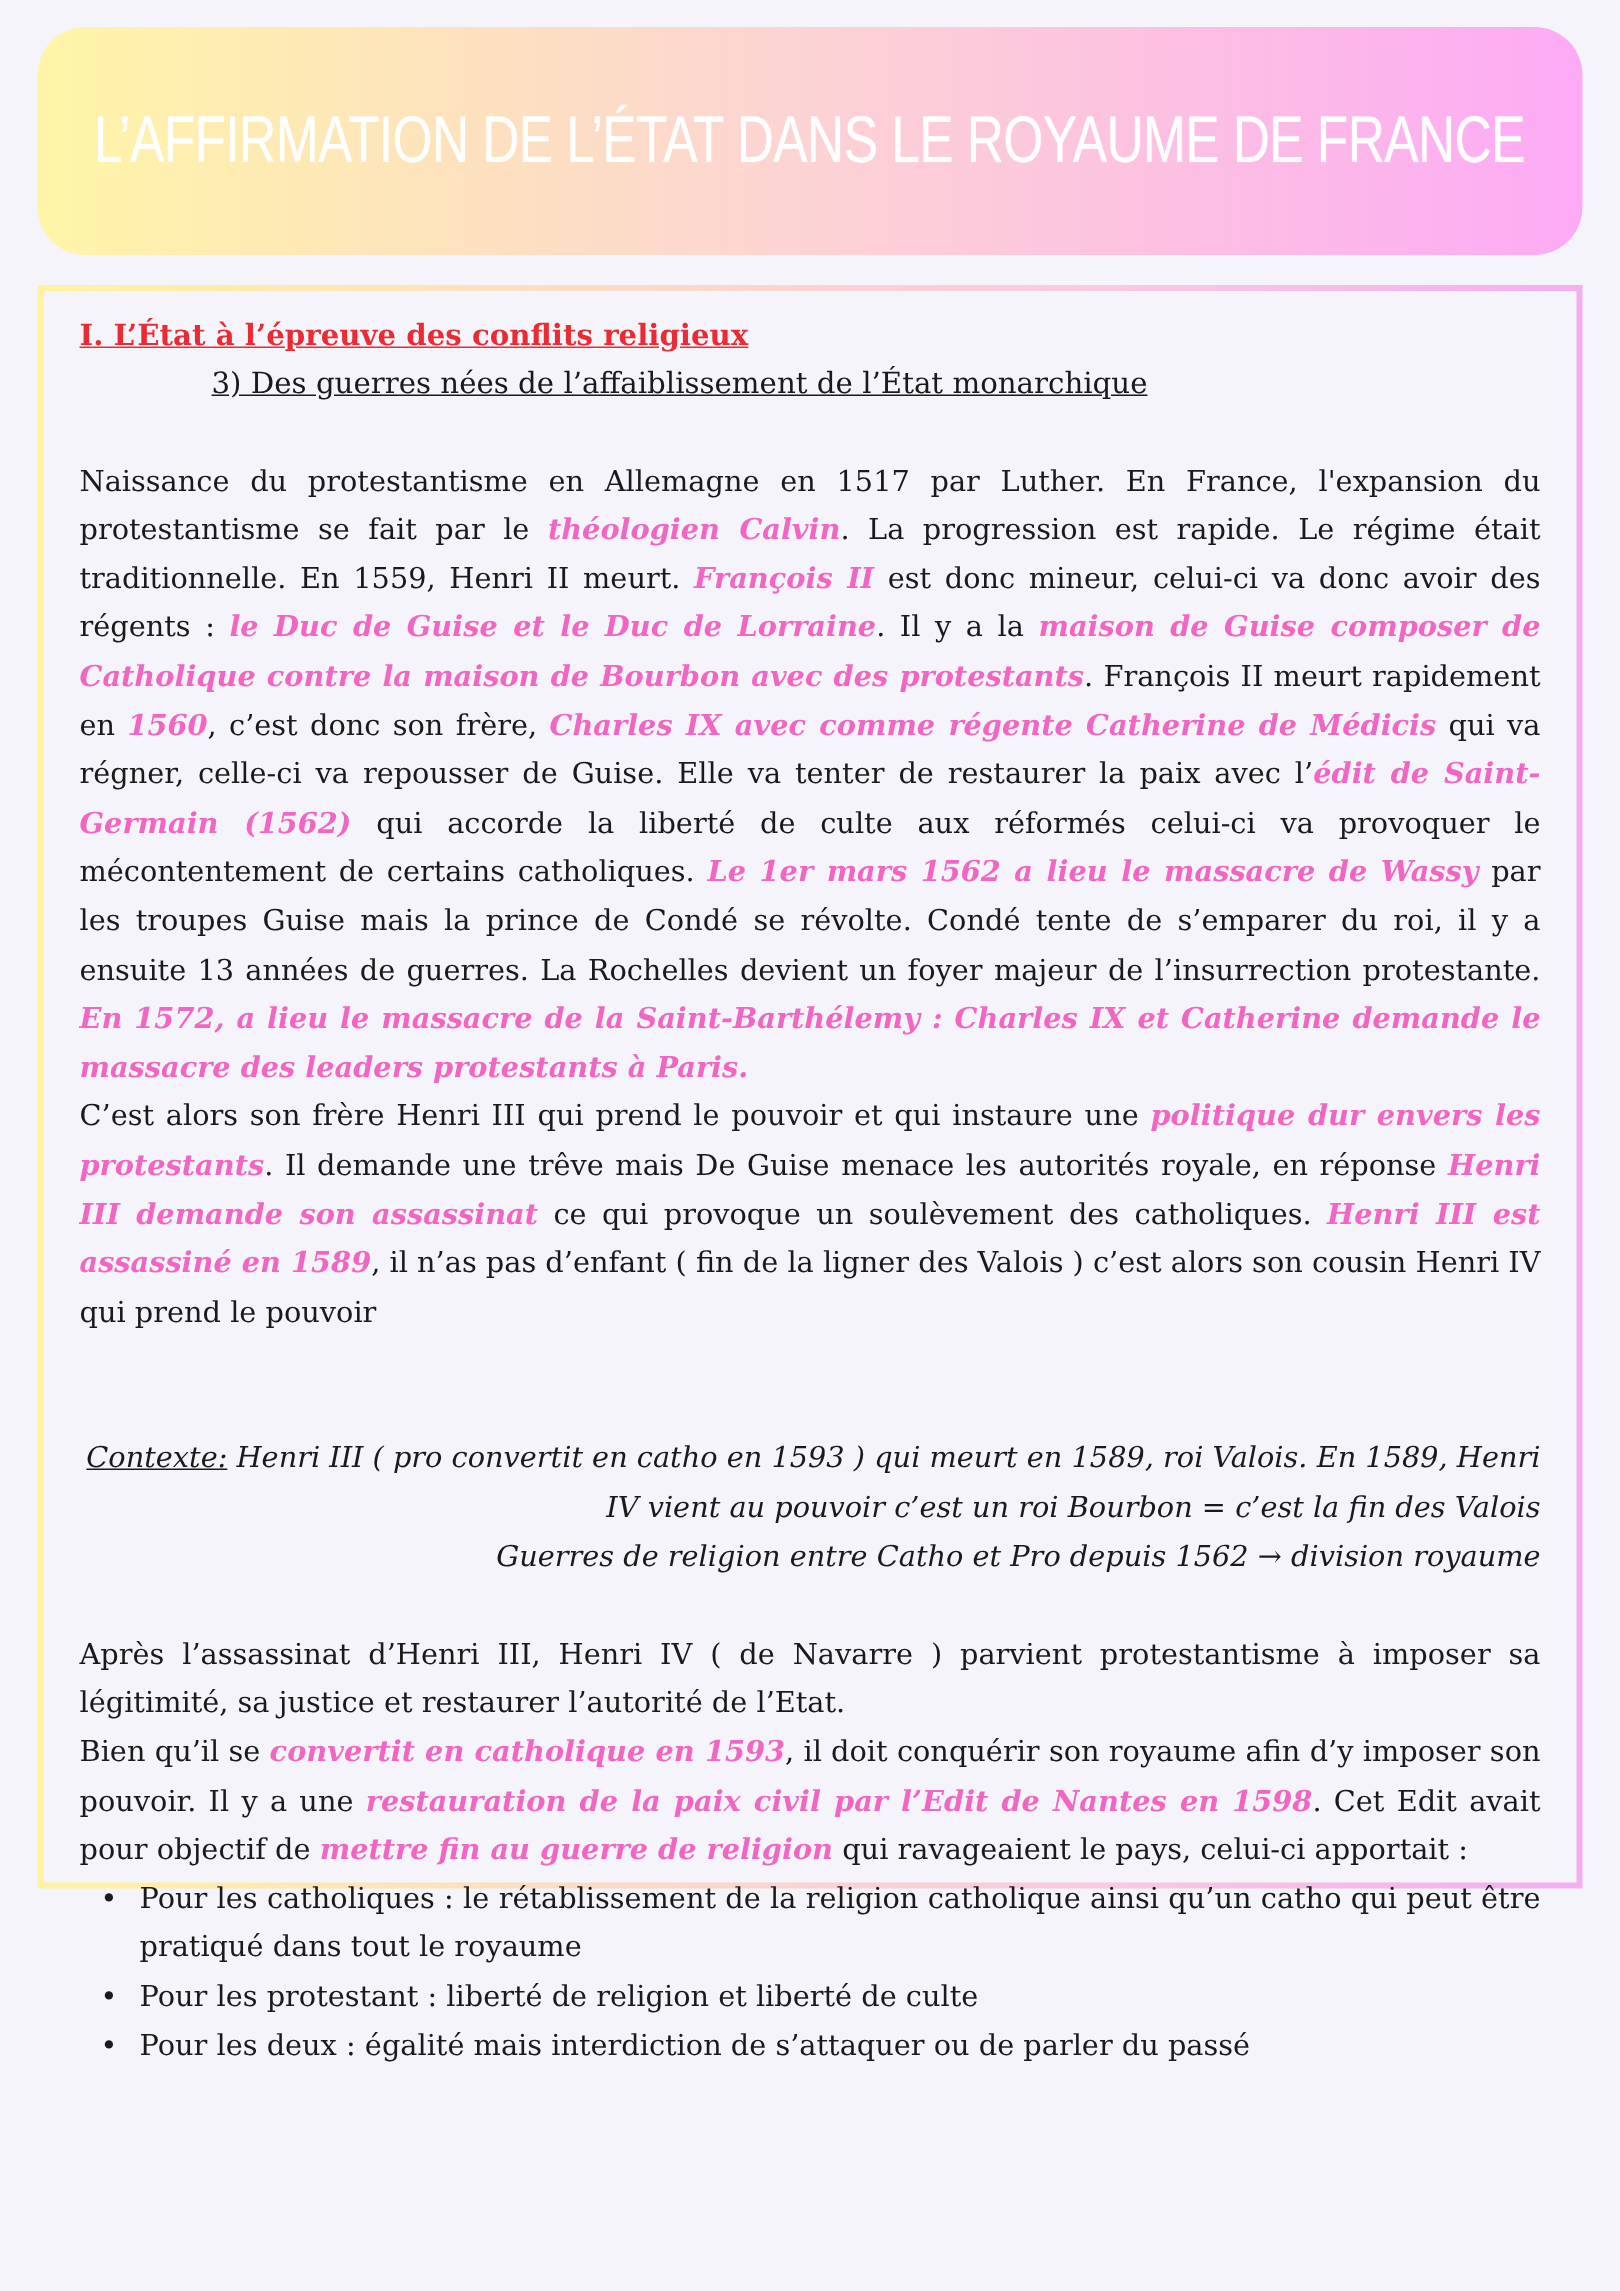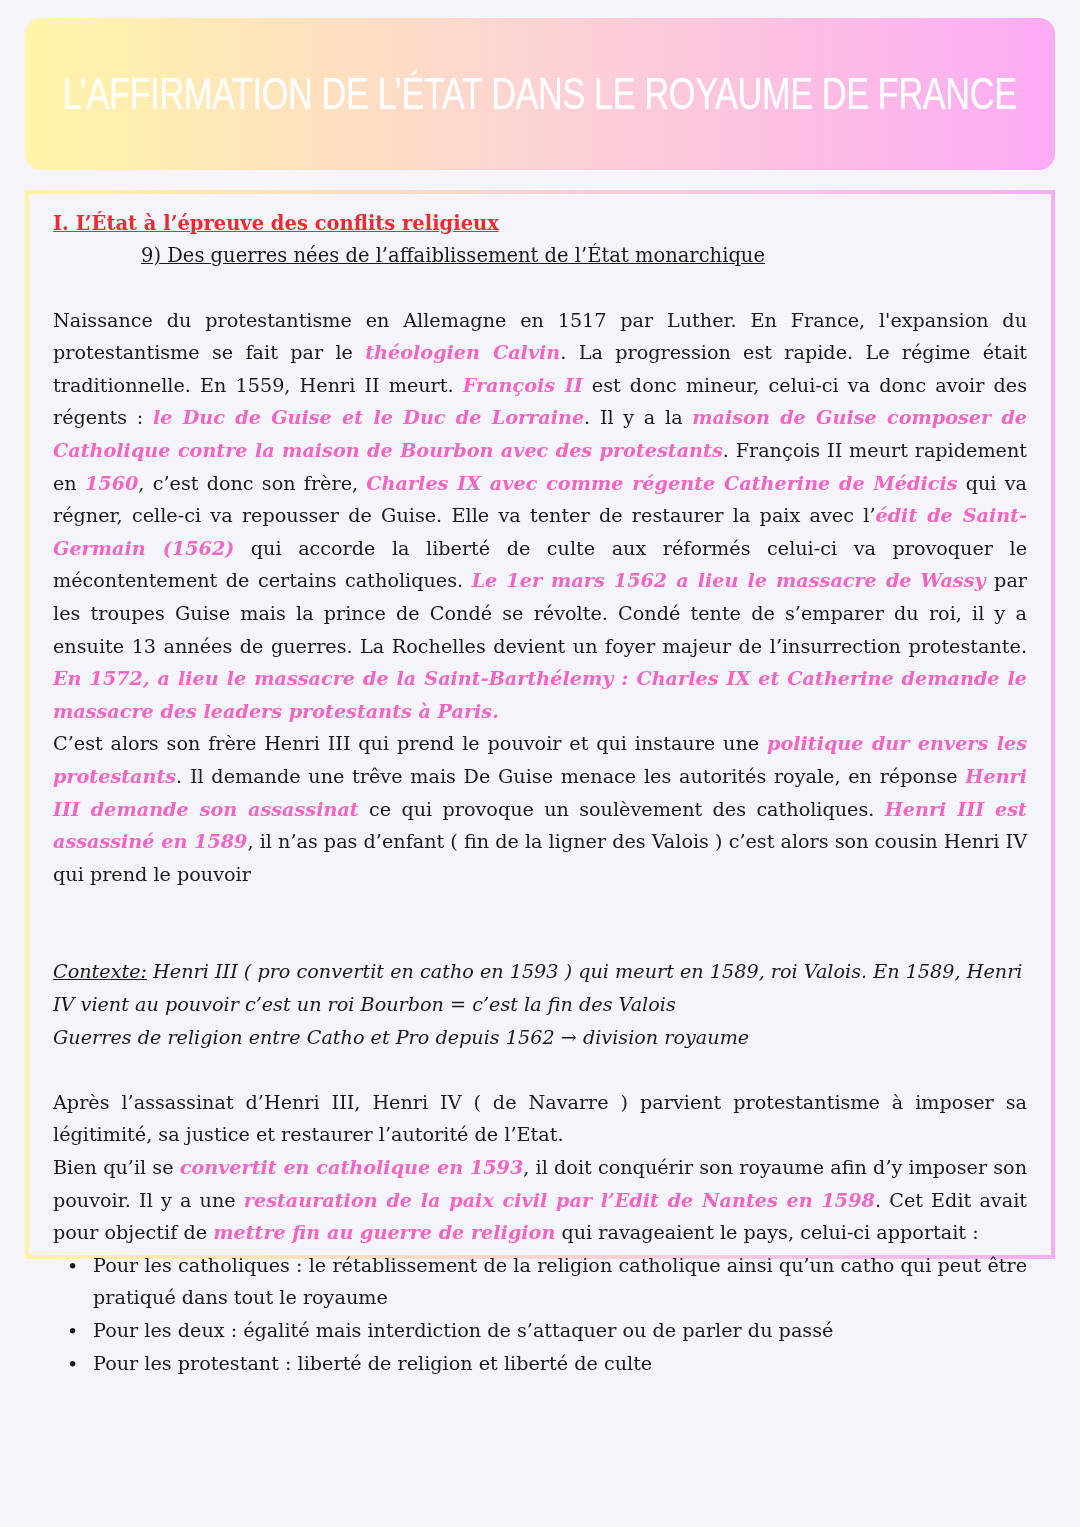--- a/index.html
+++ b/index.html
@@ -13,21 +13,21 @@
       position: relative;
       overflow: hidden;
       font-family: "DejaVu Serif", "Liberation Serif", serif;
     }
     .banner {
       position: absolute;
       left: 25px;
       top: 18px;
       width: 1030px;
       height: 152px;
-      border-radius: 16px;
+      border-radius: 32px;
       background: linear-gradient(90deg, #fff5a8 0%, #fde0c0 30%, #fcd3d4 50%, #fcc3e0 70%, #fcaaf5 100%);
       display: flex;
       align-items: center;
       justify-content: center;
     }
     .banner h1 {
       margin: 0;
       color: #ffffff;
       font-family: "Liberation Sans", "DejaVu Sans", sans-serif;
       font-weight: 400;
@@ -86,21 +86,21 @@
     .blank {
       height: 32.6px;
     }
     .hl {
       color: #f266c3;
       font-weight: bold;
       font-style: italic;
     }
     .italic {
       font-style: italic;
-      text-align: left;
+      text-align: right;
     }
     .u {
       text-decoration: underline;
     }
     ul.bullets {
       margin: 0;
       padding-left: 40px;
       list-style: none;
     }
     ul.bullets li {
@@ -120,21 +120,21 @@
 
 <div class="banner">
   <h1>L’AFFIRMATION DE L’ÉTAT DANS LE ROYAUME DE FRANCE</h1>
 </div>
 
 <div class="frame">
   <div class="frame-inner">
     <div class="content">
 
       <p class="h-section">I. L’État à l’épreuve des conflits religieux</p>
-      <p class="h-sub">9) Des guerres nées de l’affaiblissement de l’État monarchique</p>
+      <p class="h-sub">3) Des guerres nées de l’affaiblissement de l’État monarchique</p>
 
       <div class="blank"></div>
 
       <p><span>Naissance du protestantisme en Allemagne en 1517 par Luther. En France, l'expansion du protestantisme se fait par le </span><span class="hl">théologien Calvin</span><span>. La progression est rapide. Le régime était traditionnelle. En 1559, Henri II meurt. </span><span class="hl">François II</span><span> est donc mineur, celui-ci va donc avoir des régents : </span><span class="hl">le Duc de Guise et le Duc de Lorraine</span><span>. Il y a la </span><span class="hl">maison de Guise composer de Catholique contre la maison de Bourbon avec des protestants</span><span>. François II meurt rapidement en </span><span class="hl">1560</span><span>, c’est donc son frère, </span><span class="hl">Charles IX avec comme régente Catherine de Médicis</span><span> qui va régner, celle-ci va repousser de Guise. Elle va tenter de restaurer la paix avec l’</span><span class="hl">édit de Saint-Germain (1562)</span><span> qui accorde la liberté de culte aux réformés celui-ci va provoquer le mécontentement de certains catholiques. </span><span class="hl">Le 1er mars 1562 a lieu le massacre de Wassy</span><span> par les troupes Guise mais la prince de Condé se révolte. Condé tente de s’emparer du roi, il y a ensuite 13 années de guerres. La Rochelles devient un foyer  majeur de l’insurrection protestante. </span><span class="hl">En 1572, a lieu le massacre de la Saint-Barthélemy : Charles IX et Catherine demande le massacre des leaders protestants à Paris.</span></p>
       <p><span>C’est alors son frère Henri III qui prend le pouvoir et qui instaure une </span><span class="hl">politique dur envers les protestants</span><span>. Il demande une trêve mais De Guise menace les autorités royale, en réponse </span><span class="hl">Henri III demande son assassinat</span><span> ce qui provoque un soulèvement des catholiques. </span><span class="hl">Henri III est assassiné en 1589</span><span>, il n’as pas d’enfant ( fin de la ligner des Valois ) c’est alors son cousin Henri IV qui prend le pouvoir</span></p>
 
       <div class="blank"></div>
 
 
       <div class="blank"></div>
@@ -144,19 +144,19 @@
         <span>Guerres de religion entre Catho et Pro depuis 1562 → division royaume</span>
       </p>
 
       <div class="blank"></div>
 
       <p>Après l’assassinat d’Henri III, Henri IV ( de Navarre ) parvient protestantisme à imposer sa légitimité, sa justice et restaurer l’autorité de l’Etat.</p>
       <p><span>Bien qu’il se </span><span class="hl">convertit en catholique en 1593</span><span>, il doit conquérir son royaume afin d’y imposer son pouvoir. Il y a une </span><span class="hl">restauration de la paix civil par l’Edit de Nantes en 1598</span><span>. Cet Edit avait pour objectif de </span><span class="hl">mettre fin au guerre de religion</span><span> qui ravageaient le pays, celui-ci apportait :</span></p>
 
       <ul class="bullets">
         <li>Pour les catholiques : le rétablissement de la religion catholique ainsi qu’un catho qui peut être pratiqué dans tout le royaume</li>
+        <li>Pour les protestant : liberté de religion et liberté de culte</li>
         <li>Pour les deux : égalité mais interdiction de s’attaquer ou de parler du passé</li>
-        <li>Pour les protestant : liberté de religion et liberté de culte</li>
       </ul>
 
     </div>
   </div>
 </div>
 
 </body></html>

